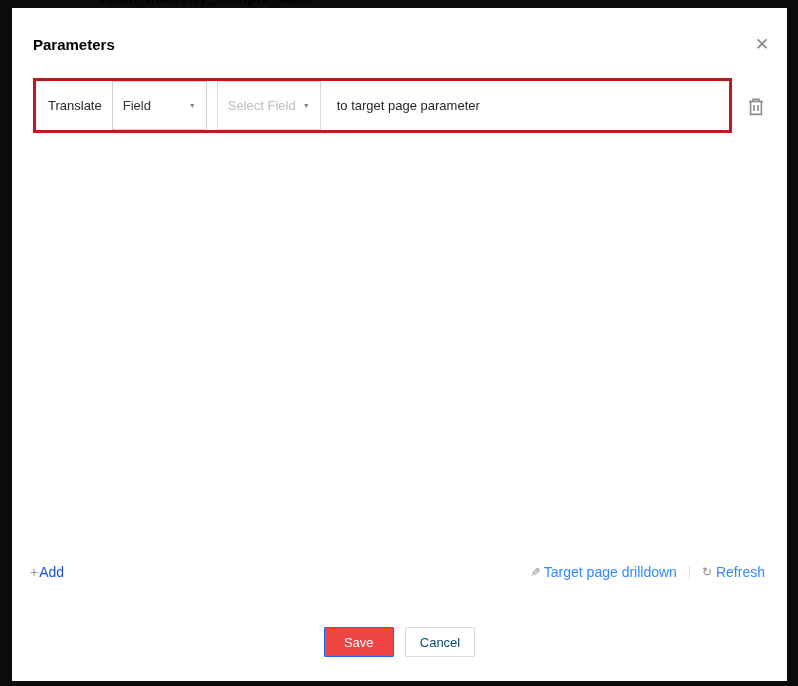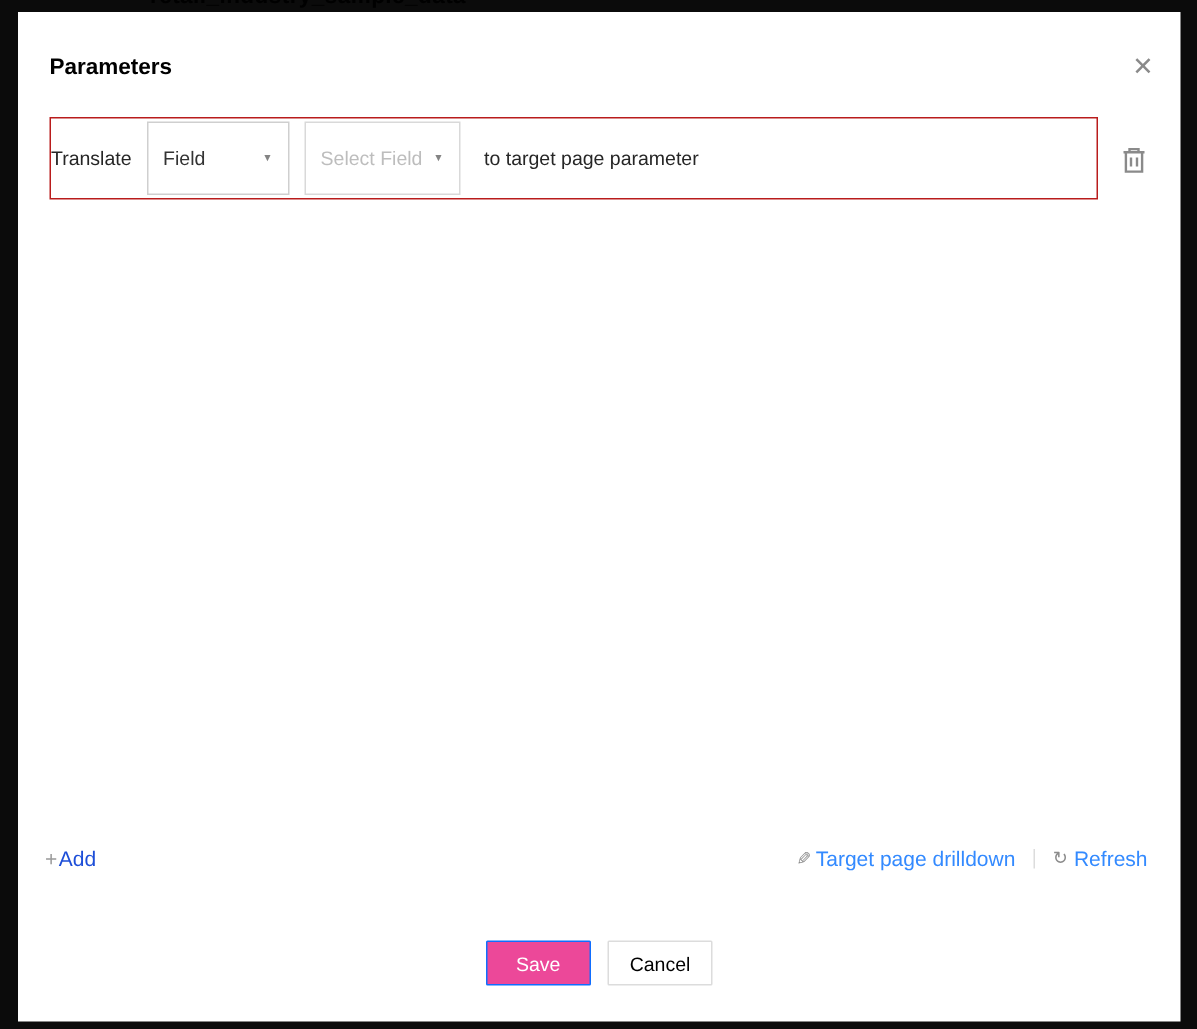--- a/index.html
+++ b/index.html
@@ -43,23 +43,23 @@
     display: flex; align-items: center; justify-content: center;
     font-size: 17px; color: #8a8a8a;
     cursor: pointer;
   }
 
   
   .row-box {
     position: absolute;
     left: 21px; top: 70px;
     width: 699px; height: 55px;
-    border: 1px solid #b91c1c;
+    border: 3px solid #b91c1c;
     display: flex; align-items: center;
-    padding: 0 0;
+    padding: 0 12px;
   }
   .row-label { font-size: 13px; color: #262626; white-space: nowrap; }
   .translate-label { margin-right: 10px; }
   .to-label { margin-left: 16px; margin-right: 8px; }
 
   .select {
     height: 49px;
     border: 1px solid #cfcfcf;
     display: flex; align-items: center; justify-content: space-between;
     padding: 0 10px;
@@ -133,22 +133,22 @@
     display: flex; align-items: center; justify-content: center; gap: 11px;
   }
   .btn {
     height: 30px; min-width: 70px;
     display: flex; align-items: center; justify-content: center;
     font-size: 13px;
     border-radius: 1px;
     cursor: pointer;
     padding: 0 14px;
   }
-  .btn-save { background: #ec4899; color: #ffffff; border: 1px solid #0f6eff; }
-  .btn-cancel { background: #ffffff; color: #000000; border: 1px solid #dcdcdc; }
+  .btn-save { background: #ef4444; color: #ffffff; border: 1px solid #0f6eff; }
+  .btn-cancel { background: #ffffff; color: #0c4a6e; border: 1px solid #dcdcdc; }
 </style>
 </head>
 <body>
 
 <div class="bg-text">retail_industry_sample_data</div>
 
 <div class="modal">
 
   <div class="modal-title">Parameters</div>
 

